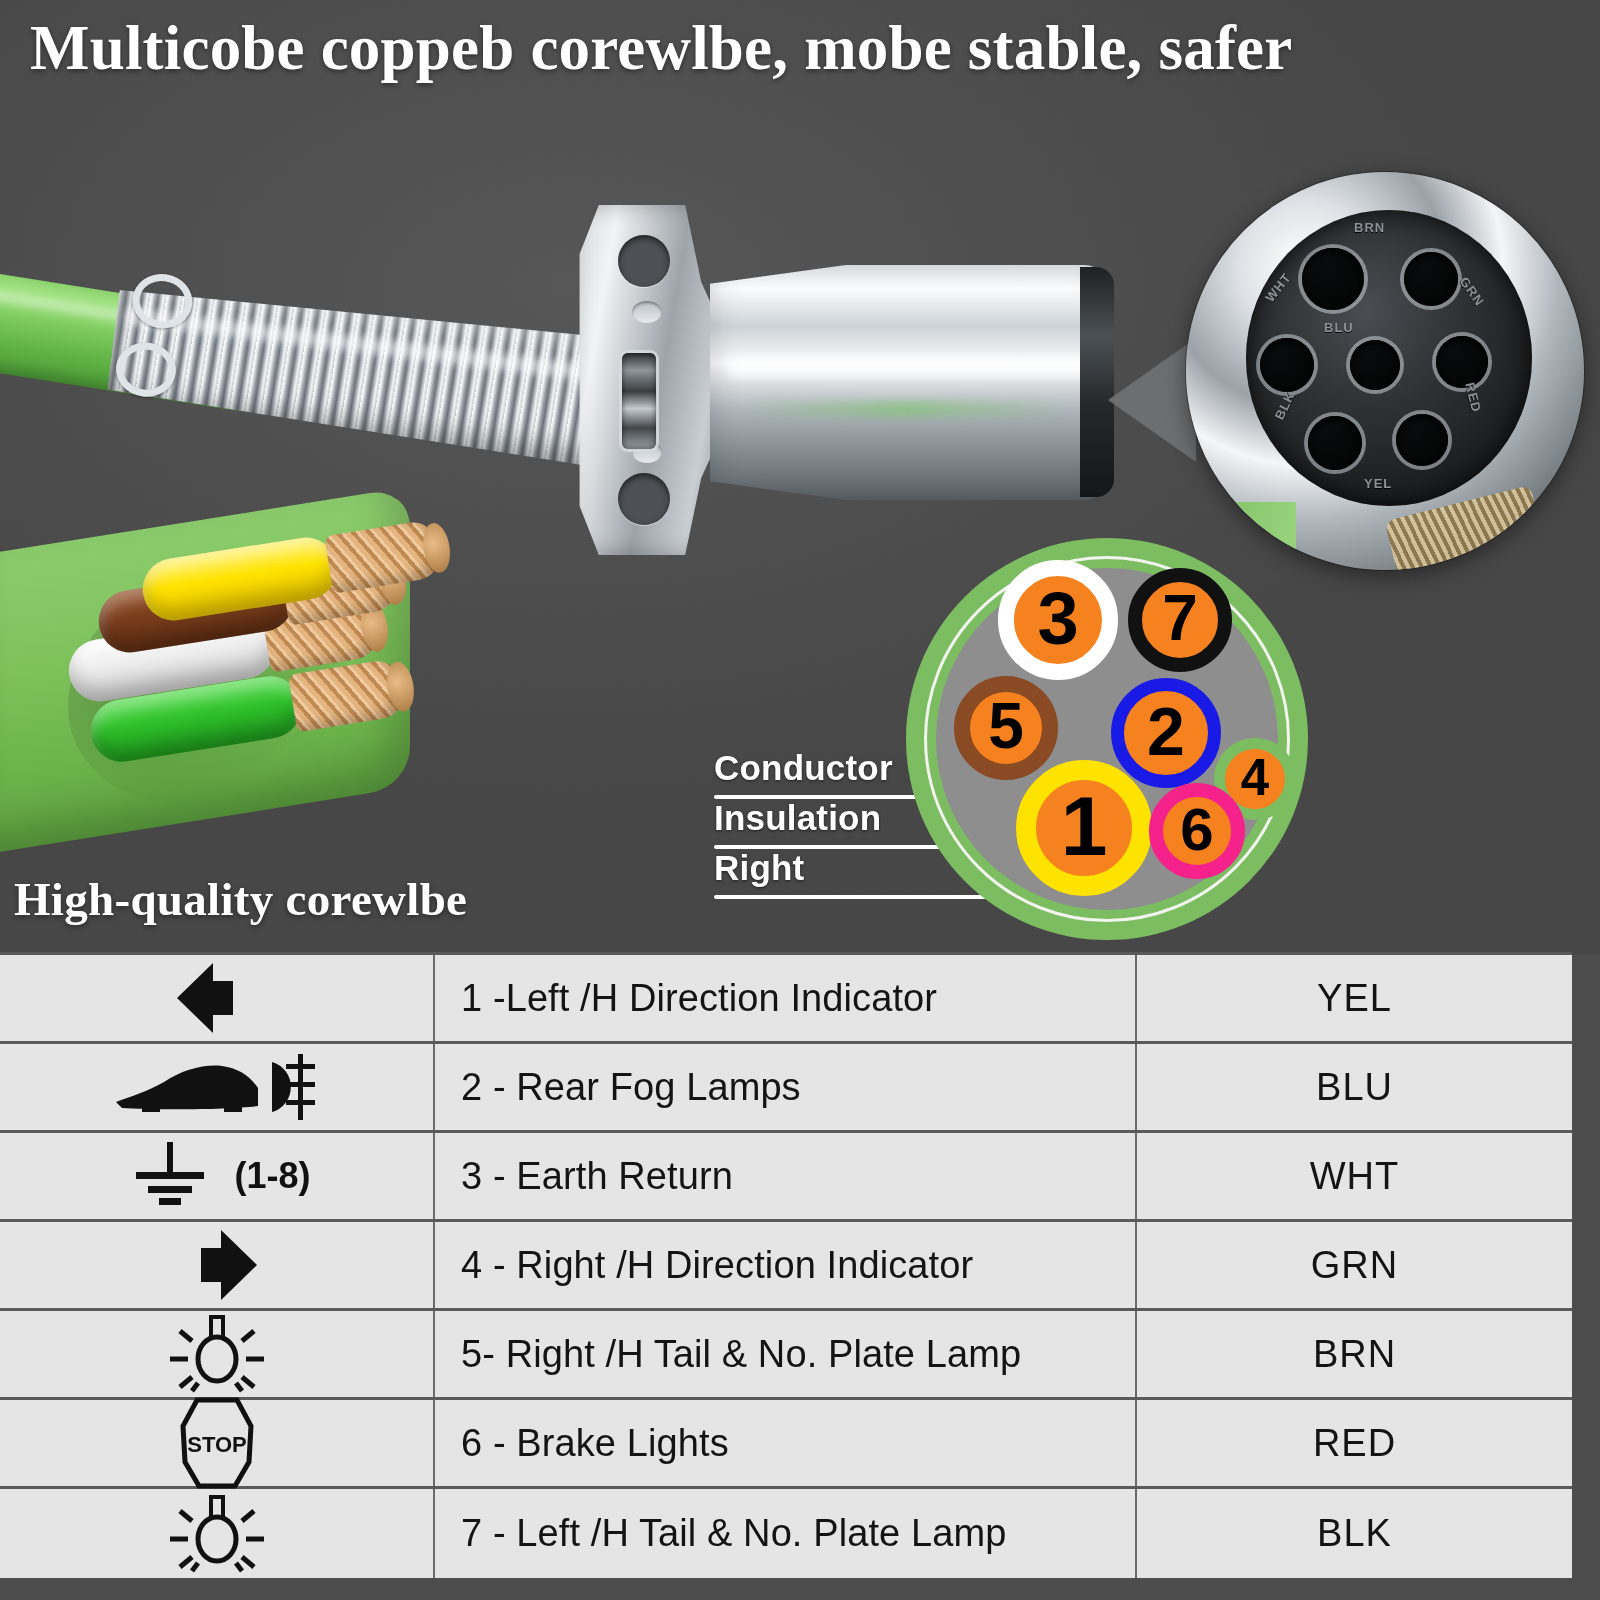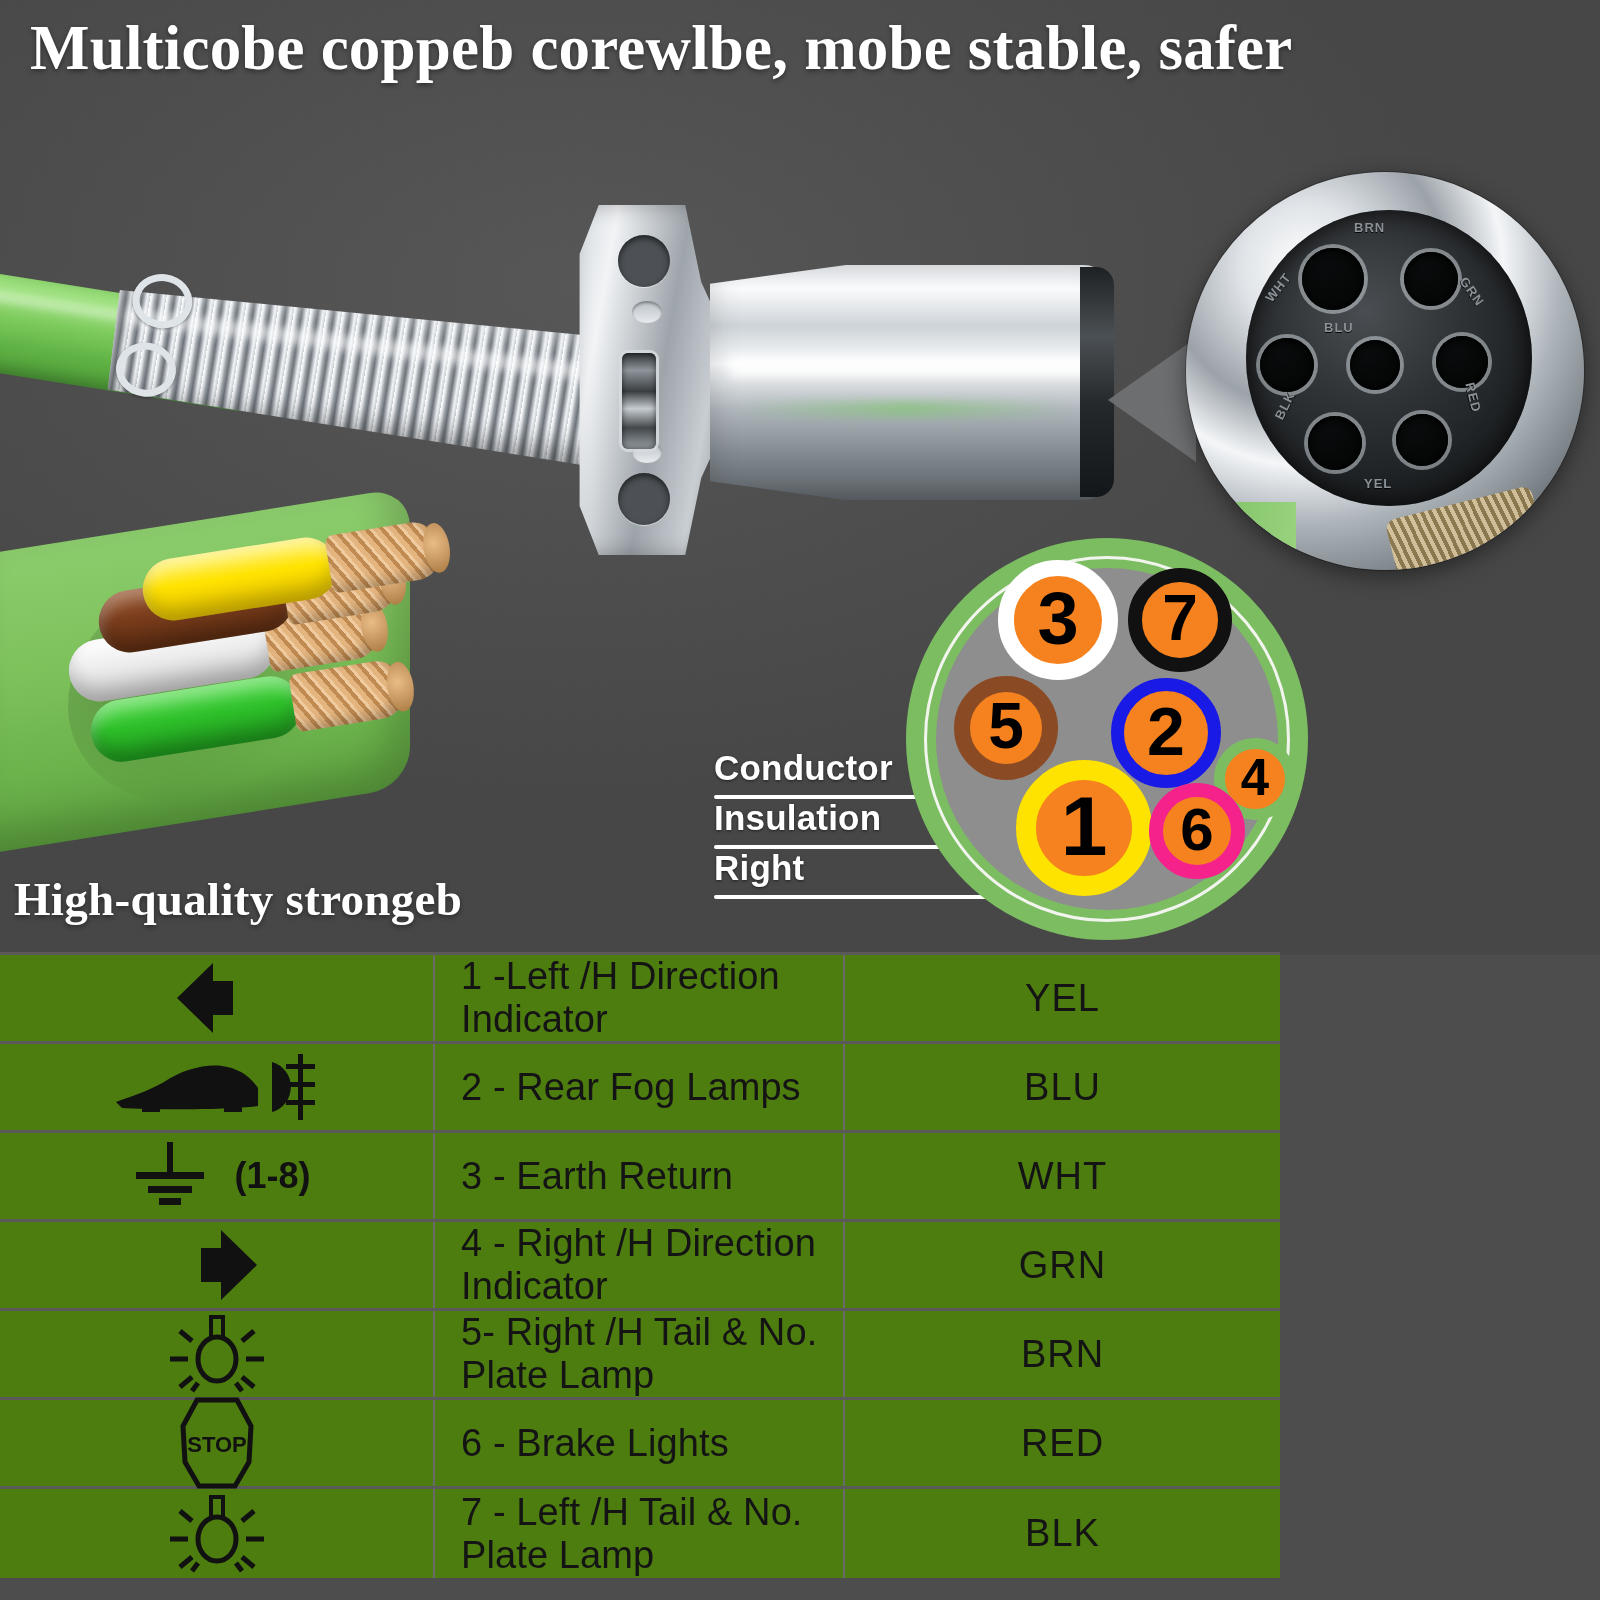--- a/index.html
+++ b/index.html
@@ -363,22 +363,22 @@
     position: absolute;
     height: 4px;
     background: #ffffff;
     border-radius: 2px;
   }
 
   
   .table {
     position: absolute;
     left: 0; top: 952px;
-    width: 1280px;
-    background: #4d7c0f;
+    width: 1572px;
+    background: #e5e5e5;
     border-top: 3px solid #5a5a5a;
   }
   .trow {
     position: relative;
     display: flex;
     height: 89px;
     border-bottom: 3px solid #5a5a5a;
     box-sizing: border-box;
   }
   .trow:last-child { border-bottom: none; }
@@ -484,21 +484,21 @@
         <div class="tip"></div>
       </div>
     <div class="wire brown">
         <div class="tip"></div>
       </div>
     <div class="wire yellow">
         <div class="tip"></div>
       </div>
   </div>
 
-  <div class="highq">High-quality strongeb</div>
+  <div class="highq">High-quality corewlbe</div>
 
   <div class="lead-label" style="left:714px; top:748px;">Conductor</div>
   <div class="lead-line" style="left:714px; top:795px;  width:300px;"></div>
   <div class="lead-label" style="left:714px; top:798px;">Insulation</div>
   <div class="lead-line" style="left:714px; top:845px;  width:300px;"></div>
   <div class="lead-label" style="left:714px; top:848px;">Right</div>
   <div class="lead-line" style="left:714px; top:895px;  width:300px;"></div>
 
   <div class="xsec">
     <div class="xsec-jacket"></div>

